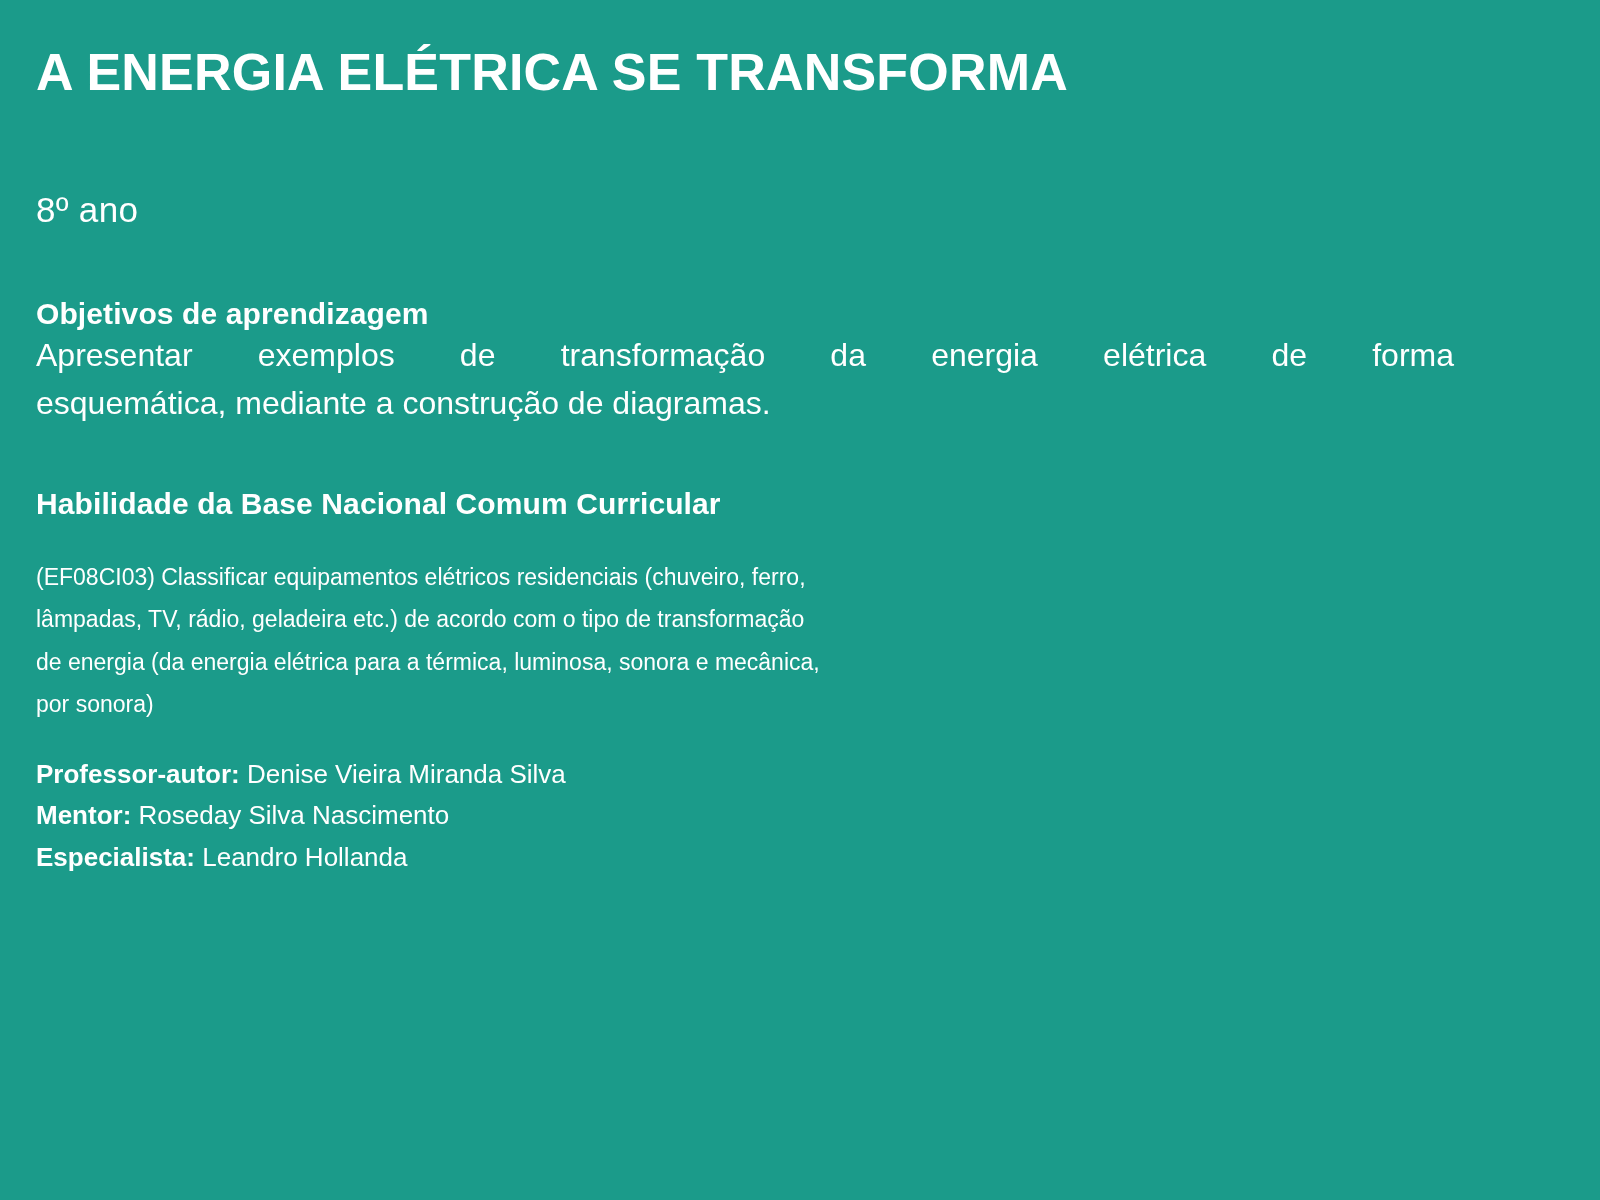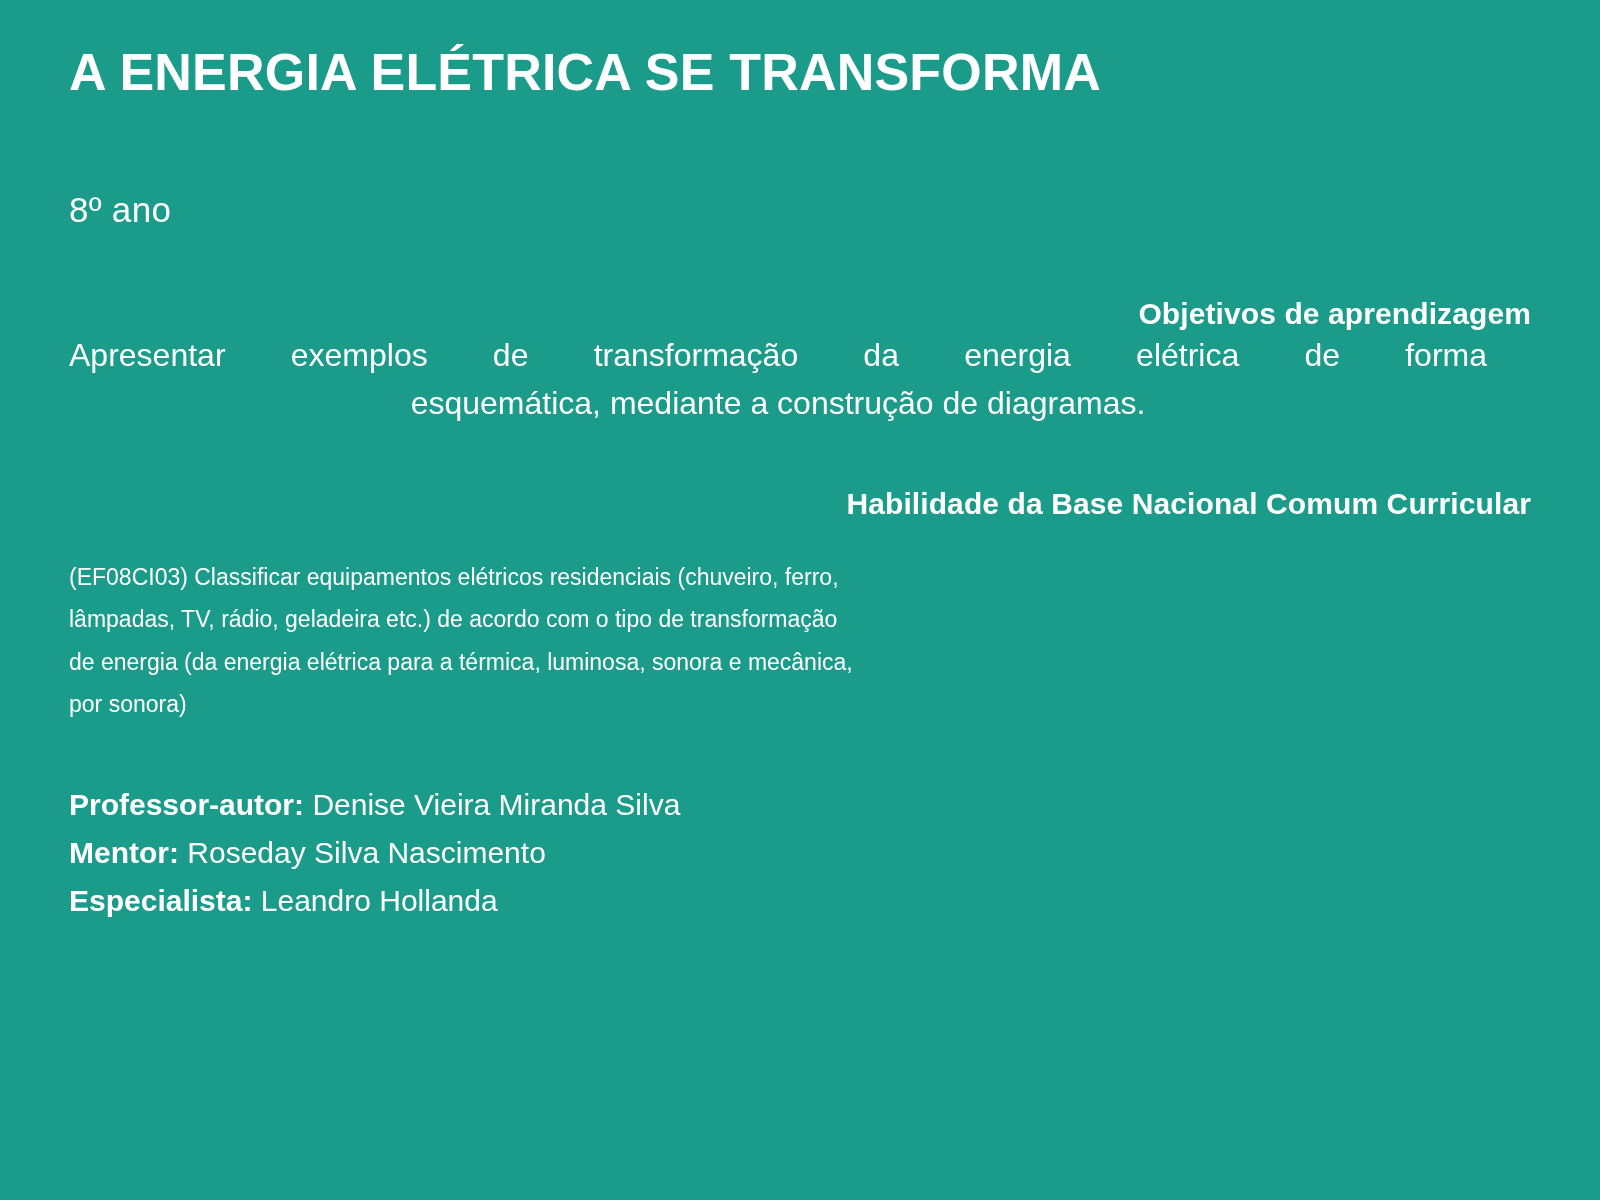--- a/index.html
+++ b/index.html
@@ -16,21 +16,21 @@
     font-family: "Liberation Sans", "DejaVu Sans", sans-serif;
     color: #ffffff;
     -webkit-font-smoothing: antialiased;
   }
 
   .slide {
     position: relative;
     width: 1600px;
     height: 1200px;
     background: #1b9b8a;
-    padding: 0 69px;
+    padding: 0 36px;
   }
 
   
   .slide-title {
     font-size: 52px;
     font-weight: 700;
     line-height: 1.1;
     letter-spacing: 0.2px;
     text-transform: uppercase;
     padding-top: 44px;
@@ -45,57 +45,56 @@
     margin-top: 90px;
     letter-spacing: 0.3px;
   }
 
   
   .section-heading {
     font-size: 30px;
     font-weight: 700;
     line-height: 1.25;
     letter-spacing: 0.1px;
-    text-align: right;
   }
 
   
   .objectives-block { margin-top: 65px; }
 
   .objectives-body {
     font-size: 32px;
     font-weight: 300;
     line-height: 1.48;
     text-align: justify;
     text-justify: inter-word;
     width: 1418px;
   }
   .objectives-body > span { display: block; }
   .objectives-body .just-line {
     text-align: justify;
     text-align-last: justify;
   }
-  .objectives-body .last-line { text-align: center; }
+  .objectives-body .last-line { text-align: left; }
 
   
   .bncc-block { margin-top: 58px; }
 
   .bncc-body {
     font-size: 23px;
     font-weight: 300;
     line-height: 1.83;
     width: 1430px;
     margin-top: 34px;
   }
   .bncc-body > span { display: block; }
 
   
   .credits {
-    margin-top: 56px;
-    font-size: 30px;
+    margin-top: 29px;
+    font-size: 26px;
     line-height: 1.6;
   }
   .credit-row { white-space: nowrap; }
   .credit-label {
     font-weight: 700;
   }
   .credit-value {
     font-weight: 300;
   }
 </style>

